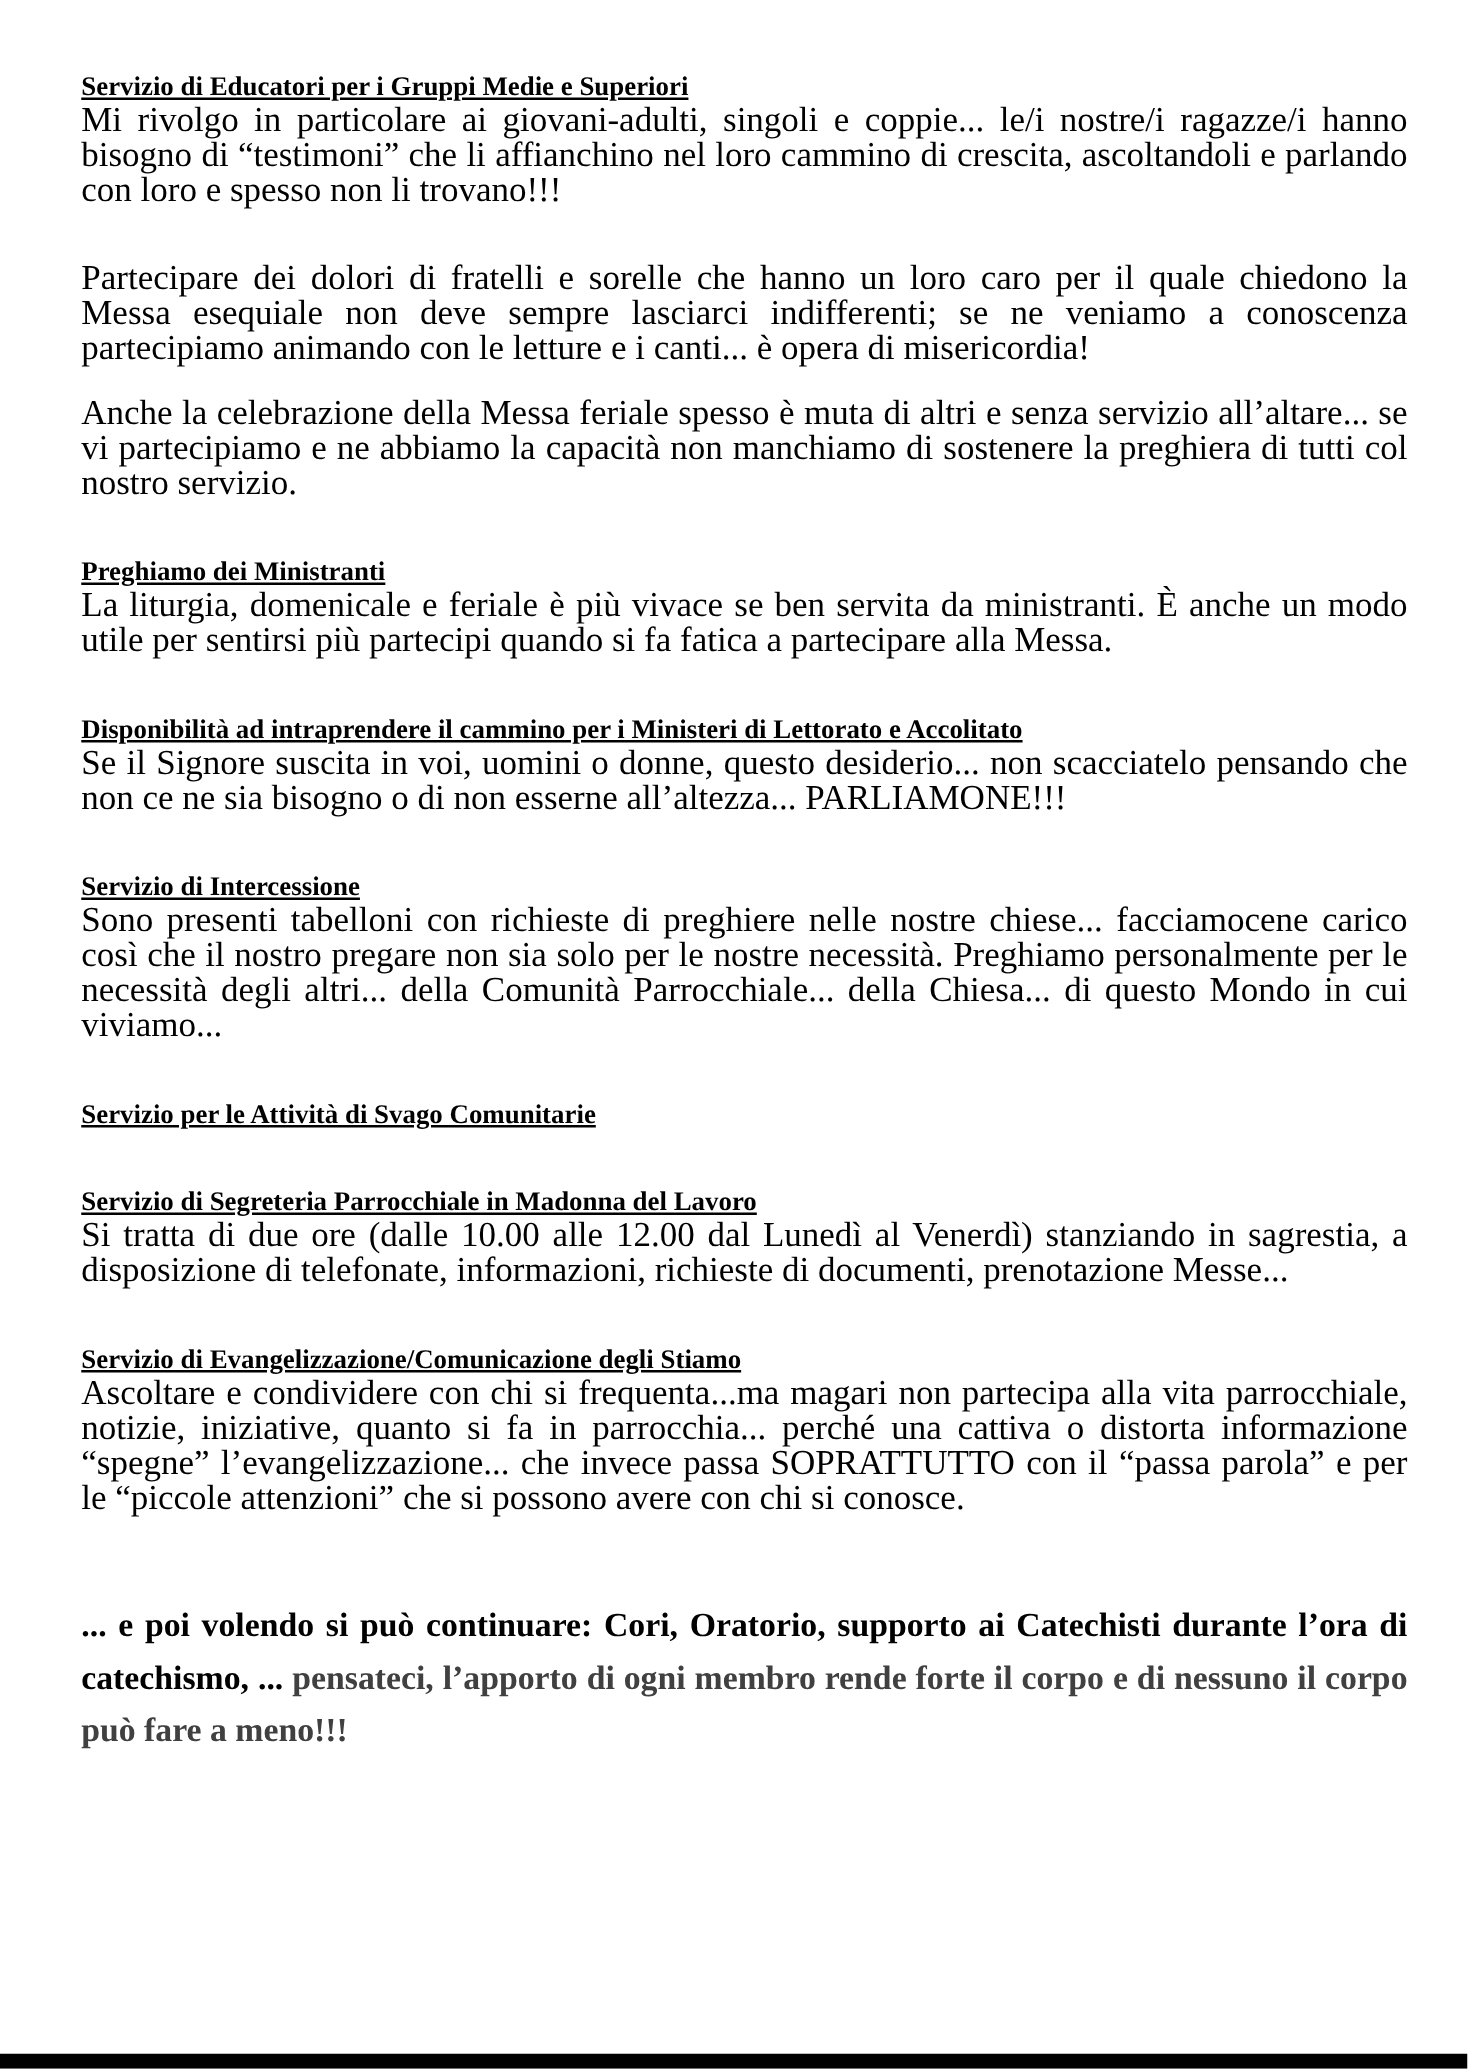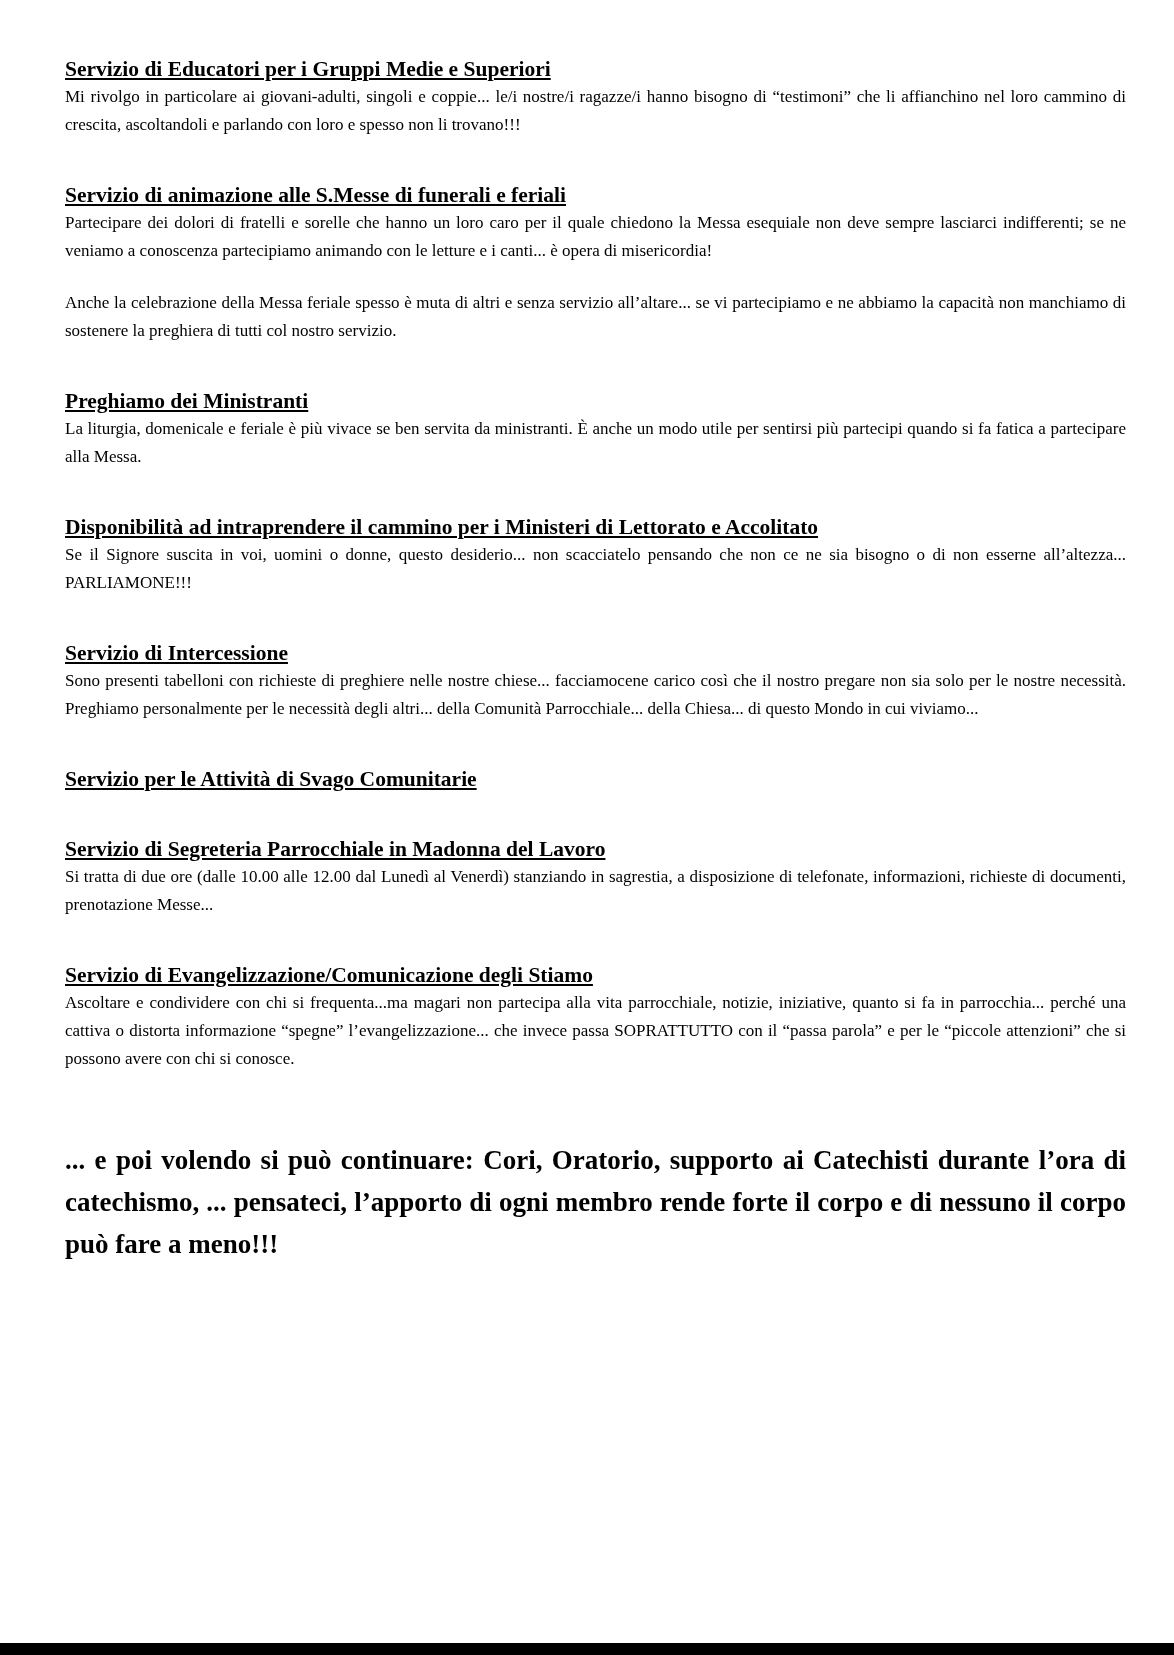--- a/index.html
+++ b/index.html
@@ -27,41 +27,41 @@
     margin-bottom: 42px;
   }
   .heading {
     font-size: 21.5px;
     line-height: 28px;
     font-weight: bold;
     text-decoration: underline;
     margin: 0;
   }
   .para {
-    font-size: 17px;
+    font-size: 28px;
     line-height: 28px;
     margin: 0;
     text-align: justify;
   }
   .para + .para {
     margin-top: 24px;
   }
   .para.tight + .para.tight {
     margin-top: 0;
     margin-left: 43px;
   }
   .closing {
     margin: 66px 0 0 0;
     font-size: 27px;
     line-height: 42px;
     font-weight: bold;
     text-align: justify;
   }
   .closing .emphasis {
-    color: #000000;
+    color: #404040;
   }
   .bottom-bar {
     position: absolute;
     left: 0;
     bottom: 0;
     width: 1174px;
     height: 12px;
     background: #000000;
   }
 </style>
@@ -69,21 +69,20 @@
 <body>
 
 <div class="page">
 
   <section class="doc-section">
     <h2 class="heading">Servizio di Educatori per i Gruppi Medie e Superiori</h2>
     <p class="para">Mi rivolgo in particolare ai giovani-adulti, singoli e coppie... le/i nostre/i ragazze/i hanno bisogno di “testimoni” che li affianchino nel loro cammino di crescita, ascoltandoli e parlando con loro e spesso non li trovano!!!</p>
   </section>
 
   <section class="doc-section">
-    <h2 class="heading">Servizio di animazione alle S.Messe di funerali e feriali</h2>
     <p class="para">Partecipare dei dolori di fratelli e sorelle che hanno un loro caro per il quale chiedono la Messa esequiale non deve sempre lasciarci indifferenti; se ne veniamo a conoscenza partecipiamo animando con le letture e i canti... è opera di misericordia!</p>
     <p class="para">Anche la celebrazione della Messa feriale spesso è muta di altri e senza servizio all’altare... se vi partecipiamo e ne abbiamo la capacità non manchiamo di sostenere la preghiera di tutti col nostro servizio.</p>
   </section>
 
   <section class="doc-section">
     <h2 class="heading">Preghiamo dei Ministranti</h2>
     <p class="para">La liturgia, domenicale e feriale è più vivace se ben servita da ministranti. È anche un modo utile per sentirsi più partecipi quando si fa fatica a partecipare alla Messa.</p>
   </section>
 
   <section class="doc-section">

